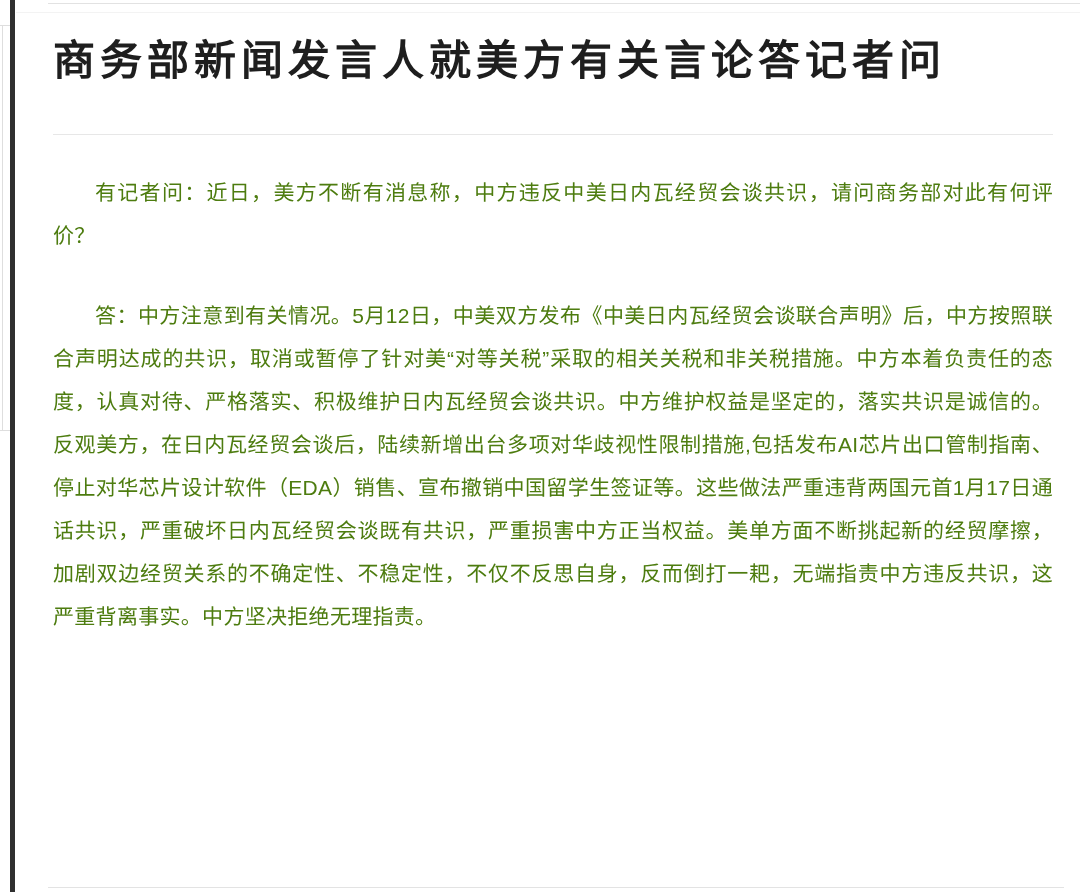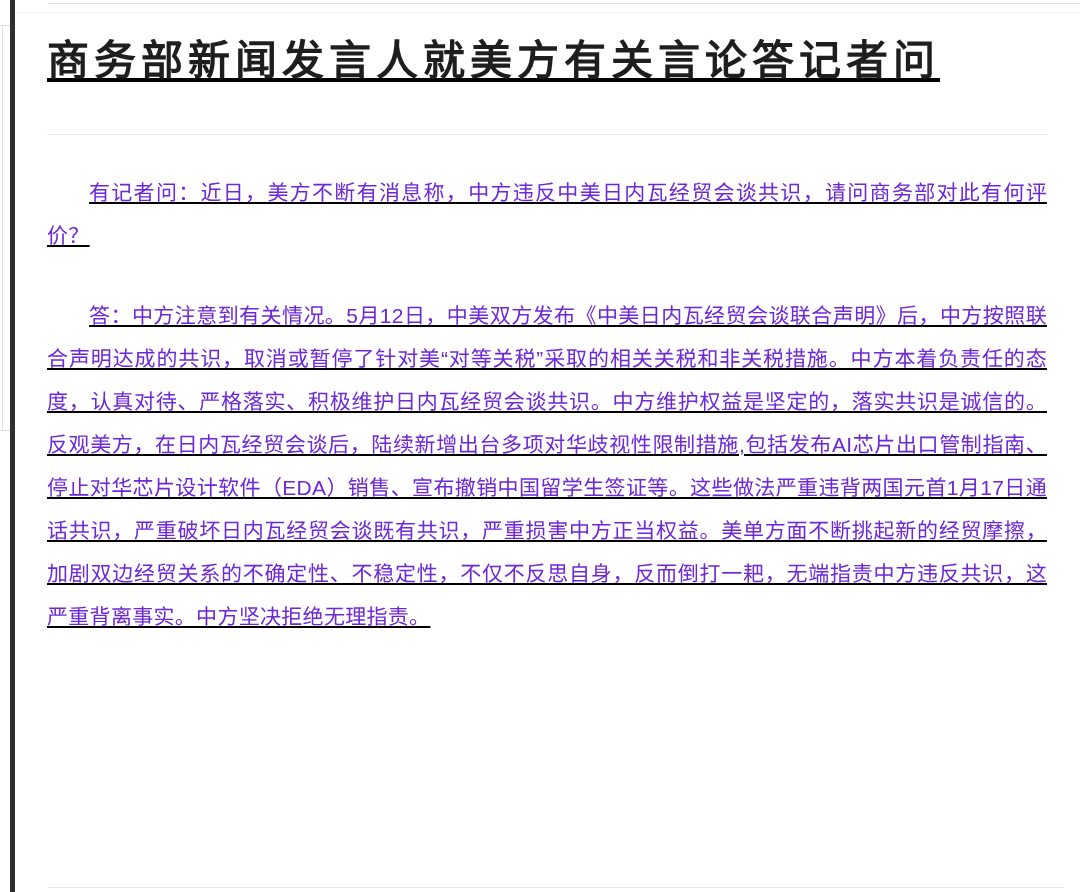--- a/index.html
+++ b/index.html
@@ -40,43 +40,42 @@
   }
   .top-hairline-2 {
     position: absolute;
     left: 16px; right: 0; top: 12px;
     height: 1px; background: #f3f3f3;
   }
 
   
   .content {
     position: absolute;
-    left: 47px; top: 0;
+    left: 53px; top: 0;
     width: 1000px;
-    text-decoration: underline;
   }
   h1.article-title {
     padding-top: 33px;
     font-size: 42px;
     line-height: 55px;
     font-weight: 700;
     letter-spacing: 5px;
     color: #1e1e1e;
     white-space: nowrap;
   }
   .title-divider {
     margin-top: 46px;
     height: 1px;
     background: #e7e7e7;
   }
   .article-body p {
     font-size: 21px;
     line-height: 43px;
     letter-spacing: 0.3px;
-    color: #6d28d9;
+    color: #4d7c0f;
     text-align: justify;
     text-justify: inter-ideograph;
     text-indent: 2em;
   }
   .article-body p.para-first { margin-top: 36px; }
   .article-body p + p { margin-top: 37px; }
 
   .bottom-divider {
     position: absolute;
     left: 48px; right: 16px; top: 887px;

